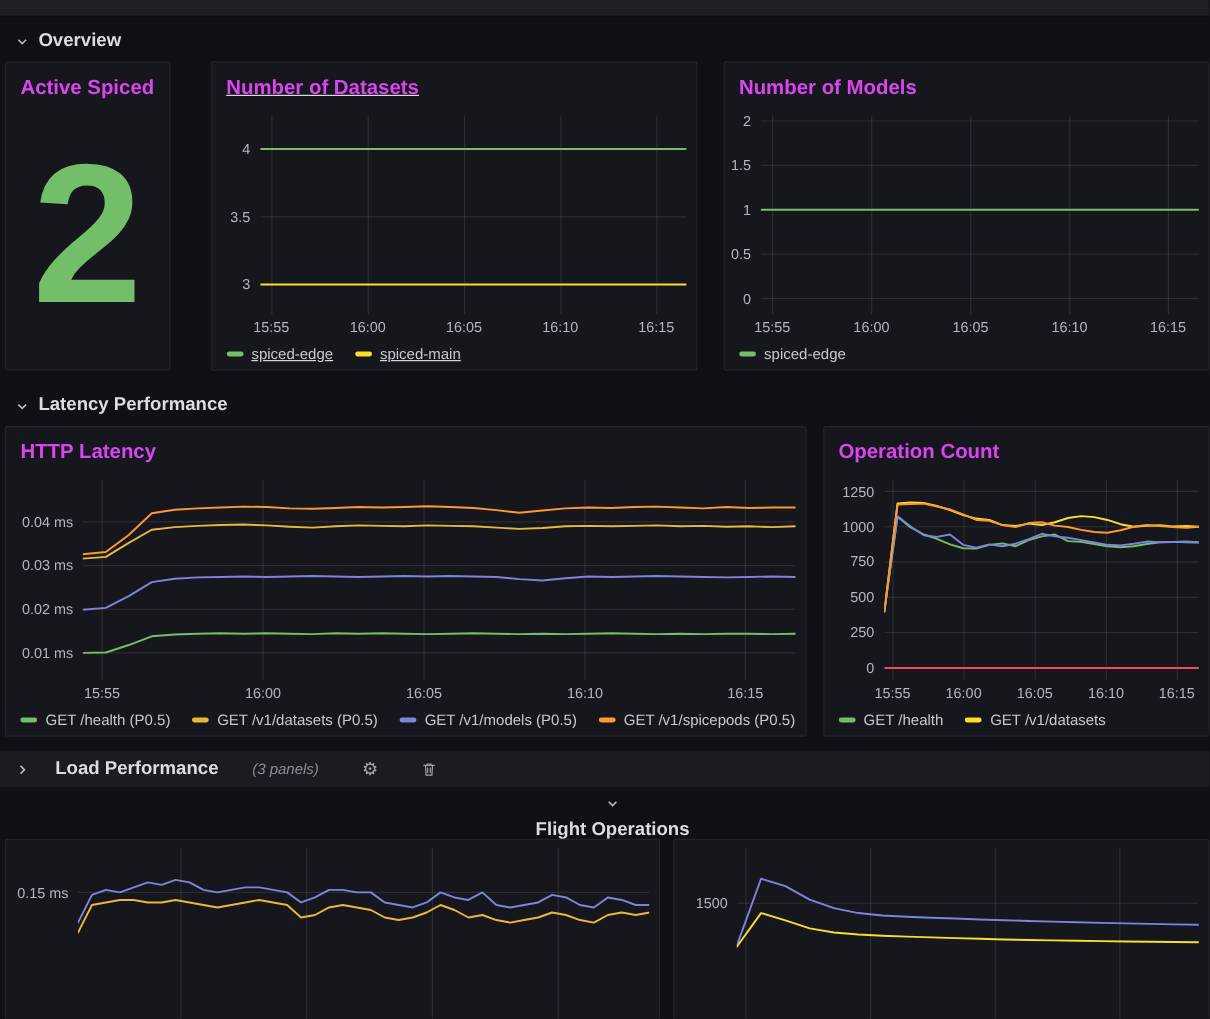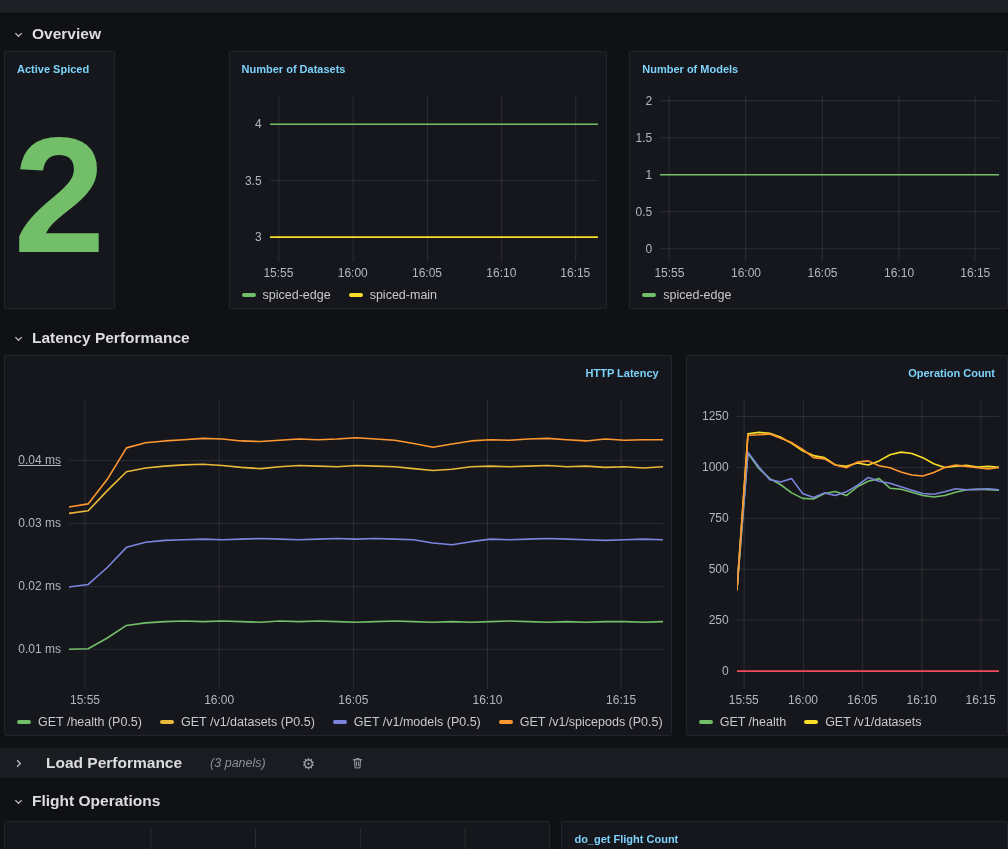--- a/index.html
+++ b/index.html
@@ -13,45 +13,45 @@
   .top-strip{height:13px;background:#1e2026;border-bottom:1px solid #0a0b0d;}
   .row-header{
     height:30px;display:flex;align-items:center;gap:8px;
     padding-left:13px;font-size:15.5px;font-weight:700;color:#dcdde0;
     cursor:pointer;
   }
   .row-header .chev{display:flex;align-items:center;color:#b7b8be;}
   .rh-overview{margin-top:5px;}
   .rh-latency{margin-top:14px;}
   .rh-load{margin-top:12px;background:#1a1c22;height:30px;padding-right:10px;gap:22px;}
-  .rh-flight{margin-top:8px;}
+  .rh-flight{margin-top:8px;flex-direction:column;}
   .panels-count{font-size:12.5px;font-style:italic;font-weight:400;color:#8d8f96;margin-left:6px;}
   .row-icon{margin-left:14px;color:#a2a4ab;display:flex;align-items:center;cursor:pointer;}
   .gear-glyph{font-size:15px;line-height:1;color:#a2a4ab;font-weight:400;}
   .panel-row{display:flex;padding-left:4px;align-items:flex-start;}
   .row1{margin-top:2px;}
   .row2{margin-top:2px;}
   .row3{margin-top:5px;}
   .panel{
     background:#16171c;border:1px solid #23242b;border-radius:2px;
     display:flex;flex-direction:column;box-sizing:border-box;
   }
   .row1 .panel{height:258px;}
-  .row2 .panel{height:381px;text-align:right;}
+  .row2 .panel{height:259px;}
   .row3 .panel{height:300px;}
   .p-stat{width:185px;}
-  .p-datasets{width:637px;margin-left:114px;}
+  .p-datasets{width:637px;margin-left:34px;text-decoration:underline;}
   .p-models{width:637px;margin-left:22px;}
   .p-http{width:766px;}
   .p-opcount{width:630px;margin-left:14px;}
   .p-duration{width:771px;}
   .p-fcount{width:630px;margin-left:11px;}
   .panel-title{
     height:38px;box-sizing:border-box;padding:11px 12px 0 12px;
-    font-size:11px;font-weight:700;color:#7dd3fc;white-space:nowrap;overflow:hidden;
+    font-size:17px;font-weight:700;color:#d946ef;white-space:nowrap;overflow:hidden;
     cursor:pointer;
   }
   .stat-value{
     flex:1;display:flex;align-items:center;justify-content:center;
     font-size:165px;font-weight:600;line-height:1;padding-bottom:8px;
   }
   .chart-body{flex:1;display:flex;flex-direction:column;box-sizing:border-box;padding:6px 8px 0 0;min-height:0;}
   .plot-row{flex:1;display:flex;min-height:0;}
   .ygutter{position:relative;flex:none;}
   .ylab{
@@ -195,21 +195,21 @@
   </span>
   <span>Latency Performance</span>
 </div>
 
 <div class="panel-row row2">
   <div class="panel p-http">
     <div class="panel-title">HTTP Latency</div>
     <div class="chart-body">
         <div class="plot-row">
           <div class="ygutter" style="width: 64px;">
-            <span class="ylab" style="top: 20.915%; text-decoration: underline;">0.04 ms</span>
+            <span class="ylab" style="top: 20.915%;">0.04 ms</span>
             <span class="ylab" style="top: 42.7015%;">0.03 ms</span>
             <span class="ylab" style="top: 64.488%;">0.02 ms</span>
             <span class="ylab" style="top: 86.2745%;">0.01 ms</span>
           </div>
           <div class="plot">
             <svg viewBox="0 0 100 100" preserveAspectRatio="none">
               <line x1="0" x2="100" y1="20.92" y2="20.92" class="grid" vector-effect="non-scaling-stroke"></line>
               <line x1="0" x2="100" y1="42.70" y2="42.70" class="grid" vector-effect="non-scaling-stroke"></line>
               <line x1="0" x2="100" y1="64.49" y2="64.49" class="grid" vector-effect="non-scaling-stroke"></line>
               <line x1="0" x2="100" y1="86.27" y2="86.27" class="grid" vector-effect="non-scaling-stroke"></line>
@@ -358,21 +358,20 @@
               <line x1="62.00" x2="62.00" y1="0" y2="100" class="grid" vector-effect="non-scaling-stroke"></line>
               <line x1="84.00" x2="84.00" y1="0" y2="100" class="grid" vector-effect="non-scaling-stroke"></line>
               <polyline points="0.00,21.51 2.44,13.62 4.88,12.19 7.32,12.90 9.76,11.47 12.20,10.04 14.63,10.75 17.07,9.32 19.51,10.04 21.95,12.19 24.39,12.90 26.83,12.19 29.27,11.47 31.71,11.47 34.15,12.19 36.59,12.90 39.02,15.77 41.46,14.34 43.90,12.19 46.34,12.19 48.78,12.90 51.22,12.90 53.66,15.77 56.10,16.49 58.54,17.20 60.98,15.77 63.41,12.90 65.85,14.34 68.29,15.05 70.73,12.90 73.17,16.49 75.61,17.20 78.05,16.49 80.49,15.77 82.93,13.62 85.37,14.34 87.80,16.49 90.24,17.20 92.68,14.34 95.12,15.05 97.56,16.49 100.00,16.49" class="series" stroke="#7B85DD" vector-effect="non-scaling-stroke"></polyline>
               <polyline points="0.00,24.37 2.44,16.49 4.88,15.77 7.32,15.05 9.76,15.05 12.20,15.77 14.63,15.77 17.07,15.05 19.51,15.77 21.95,16.49 24.39,17.20 26.83,16.49 29.27,15.77 31.71,15.05 34.15,15.77 36.59,16.49 39.02,20.07 41.46,19.35 43.90,17.20 46.34,16.49 48.78,17.20 51.22,17.92 53.66,20.07 56.10,20.79 58.54,20.07 60.98,18.64 63.41,16.49 65.85,17.92 68.29,20.07 70.73,19.35 73.17,20.79 75.61,21.51 78.05,20.79 80.49,20.07 82.93,18.64 85.37,19.35 87.80,20.79 90.24,21.51 92.68,19.35 95.12,18.64 97.56,19.35 100.00,18.64" class="series" stroke="#EAB839" vector-effect="non-scaling-stroke"></polyline>
             </svg>
           </div>
         </div>
       </div>
   </div>
   <div class="panel p-fcount">
-    <div class="panel-title">do_get Flight Count</div>
     <div class="chart-body">
         <div class="plot-row">
           <div class="ygutter" style="width: 52px;">
             <span class="ylab" style="top: 15.9958%;">1500</span>
           </div>
           <div class="plot">
             <svg viewBox="0 0 100 100" preserveAspectRatio="none">
               <line x1="0" x2="100" y1="16.00" y2="16.00" class="grid" vector-effect="non-scaling-stroke"></line>
               <line x1="2.00" x2="2.00" y1="0" y2="100" class="grid" vector-effect="non-scaling-stroke"></line>
               <line x1="29.00" x2="29.00" y1="0" y2="100" class="grid" vector-effect="non-scaling-stroke"></line>

